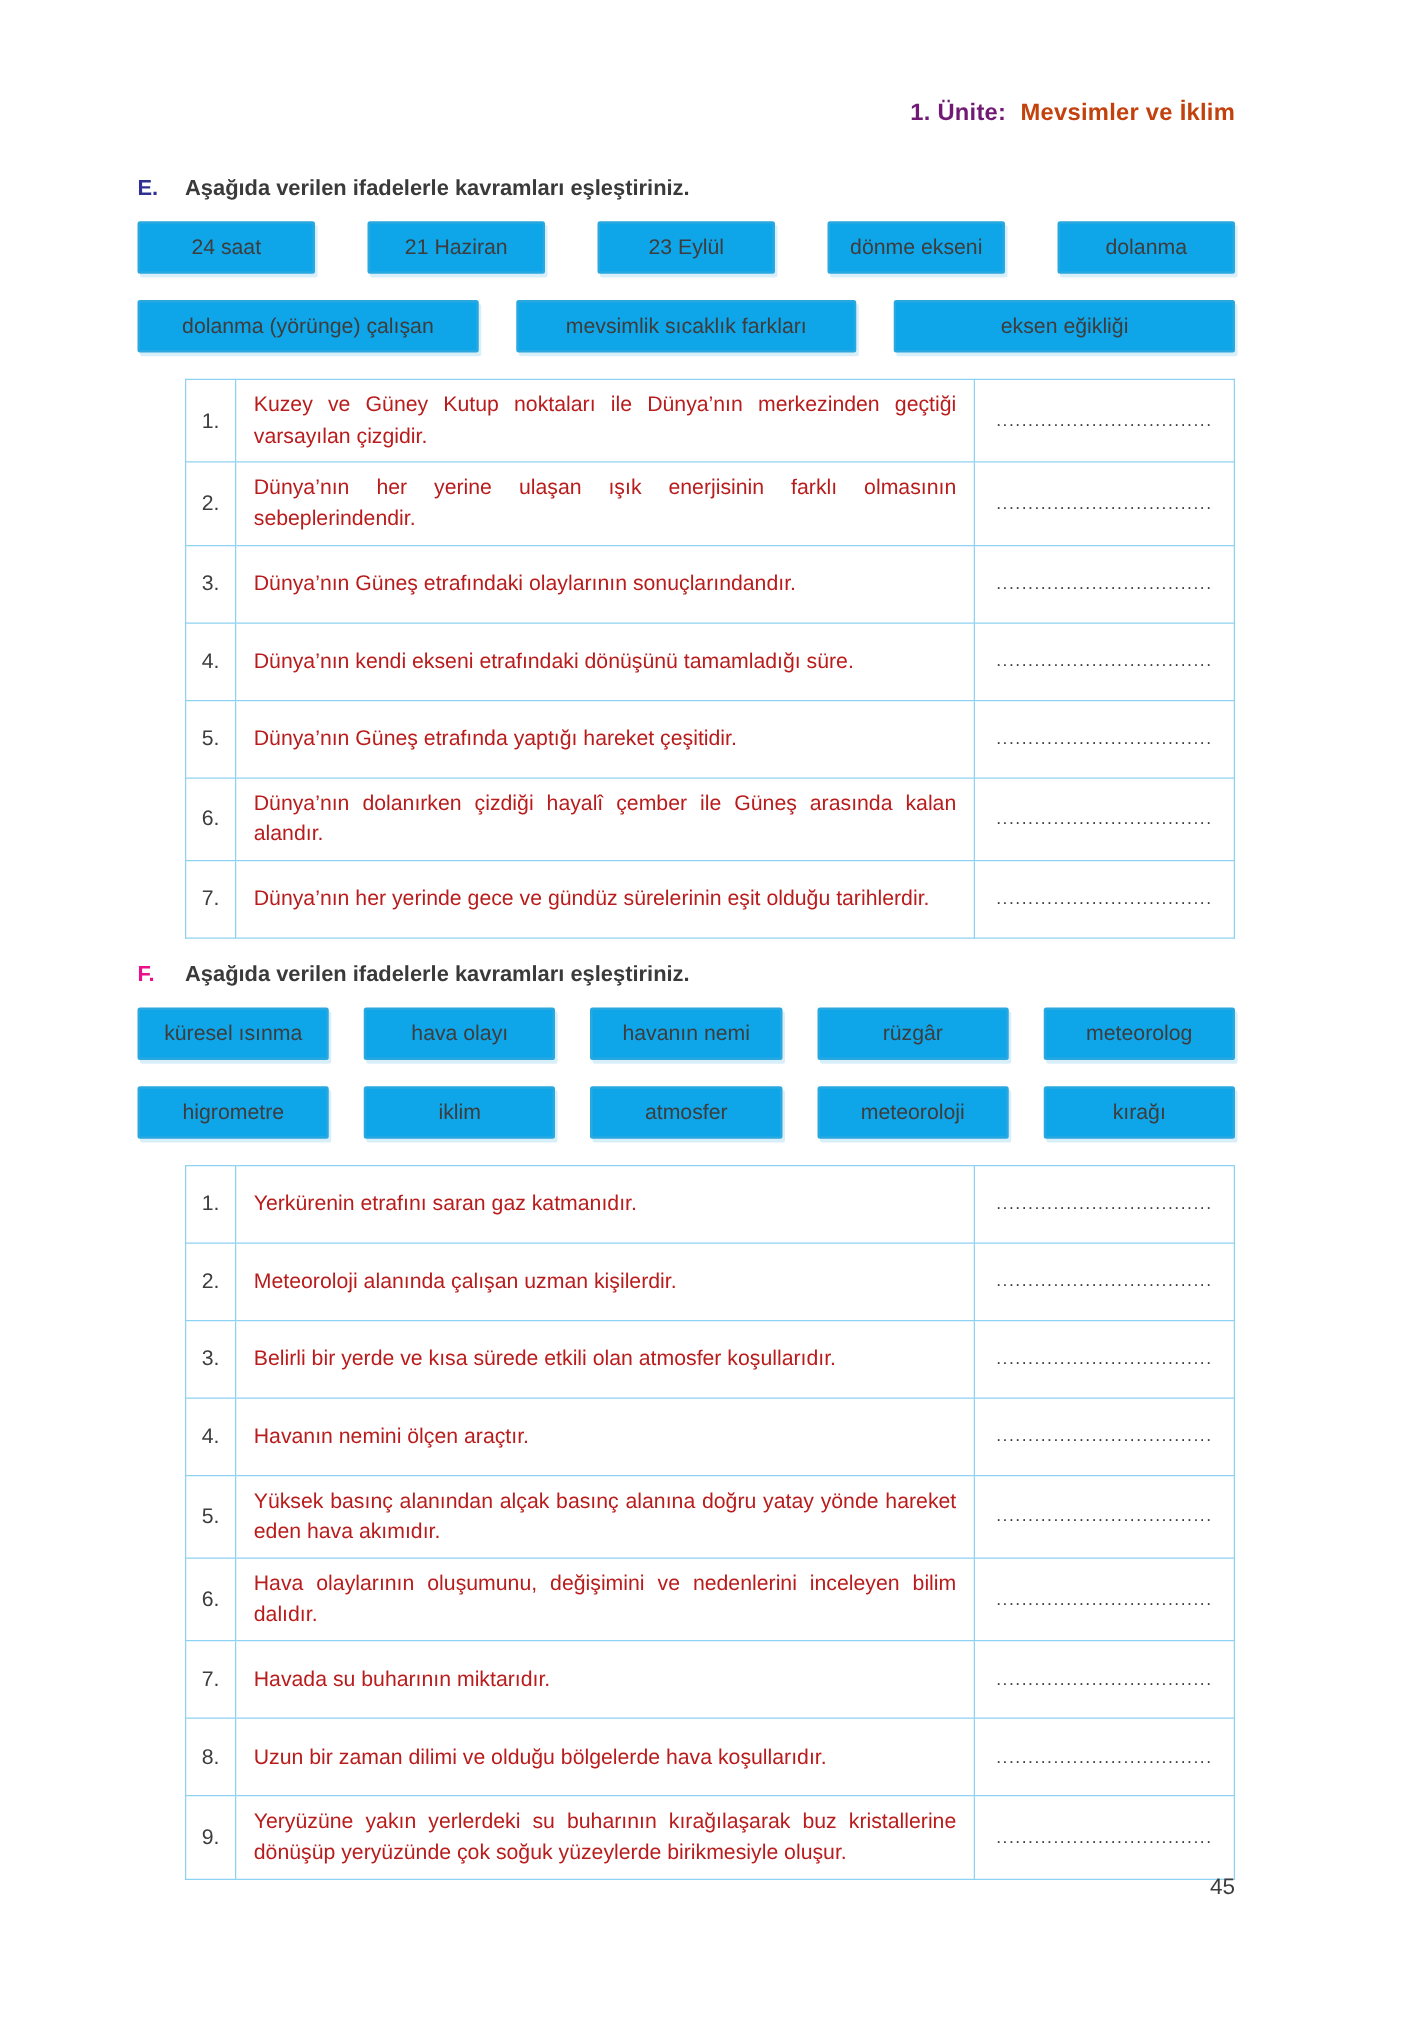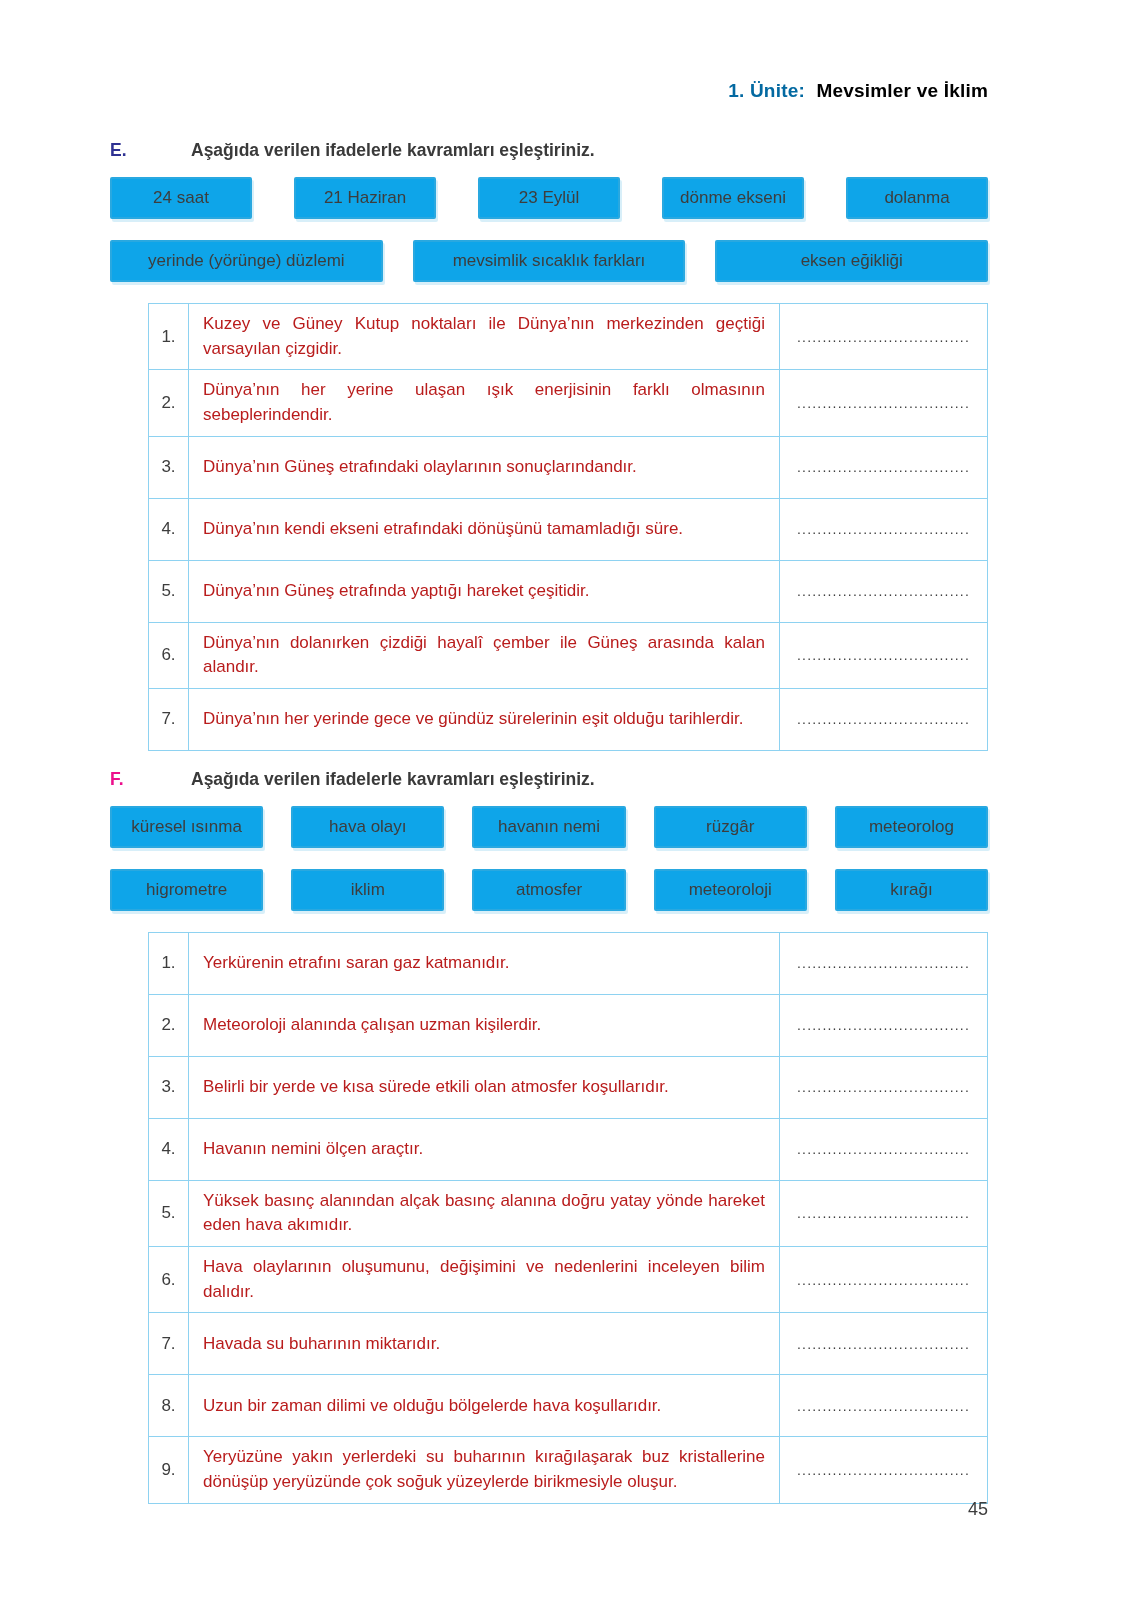--- a/index.html
+++ b/index.html
@@ -9,31 +9,31 @@
     font-family:"Liberation Sans","DejaVu Sans",sans-serif;
     color:#404041; position:relative;
   }
   .page { position:relative; width:1134px; height:1616px; overflow:hidden; }
 
   
   .unit-header {
     position:absolute; top:80px; right:146px;
     font-size:19px; font-weight:bold; letter-spacing:.2px;
   }
-  .unit-label { color:#0369a1; }
-  .unit-title { color:#000000; margin-left:6px; }
+  .unit-label { color:#701a75; }
+  .unit-title { color:#c2410c; margin-left:6px; }
 
   
   .content { position:absolute; top:140px; left:110px; width:878px; }
 
   .instruction-row { display:flex; align-items:flex-start; margin-bottom:16px; }
   .letter { width:38px; font-weight:bold; font-size:17.5px; flex:0 0 38px; }
   .letter-e { color:#2e3192; }
   .letter-f { color:#ec0f8c; }
-  .instruction { font-weight:bold; font-size:17.5px; color:#3a3a3a;margin-left:43px; }
+  .instruction { font-weight:bold; font-size:17.5px; color:#3a3a3a; }
 
   .concept-row { display:flex; margin-bottom:21px; }
   .concept-row.gap-lg { gap:42px; }
   .concept-row.gap-md { gap:30px; }
   .concept-row.gap-sm { gap:28px; }
   .concept-box {
     flex:1 1 0; height:42px;
     background:#0ea5e9; border:2px solid #29a8e0; border-radius:2px;
     display:flex; align-items:center; justify-content:center;
     font-size:17px; color:#3d3d3d;
@@ -78,21 +78,21 @@
 
       <div class="concept-row gap-lg">
         <div class="concept-box">24 saat</div>
         <div class="concept-box">21 Haziran</div>
         <div class="concept-box">23 Eylül</div>
         <div class="concept-box">dönme ekseni</div>
         <div class="concept-box">dolanma</div>
       </div>
 
       <div class="concept-row gap-md">
-        <div class="concept-box">yerinde (yörünge) düzlemi</div>
+        <div class="concept-box">dolanma (yörünge) çalışan</div>
         <div class="concept-box">mevsimlik sıcaklık farkları</div>
         <div class="concept-box">eksen eğikliği</div>
       </div>
 
       <table class="match-table">
         <tbody>
             <tr>
           <td class="num">1.</td>
           <td class="stmt">Kuzey ve Güney Kutup noktaları ile Dünya’nın merkezinden geçtiği varsayılan çizgidir.</td>
           <td class="answer"><span class="dots">..................................</span></td>

